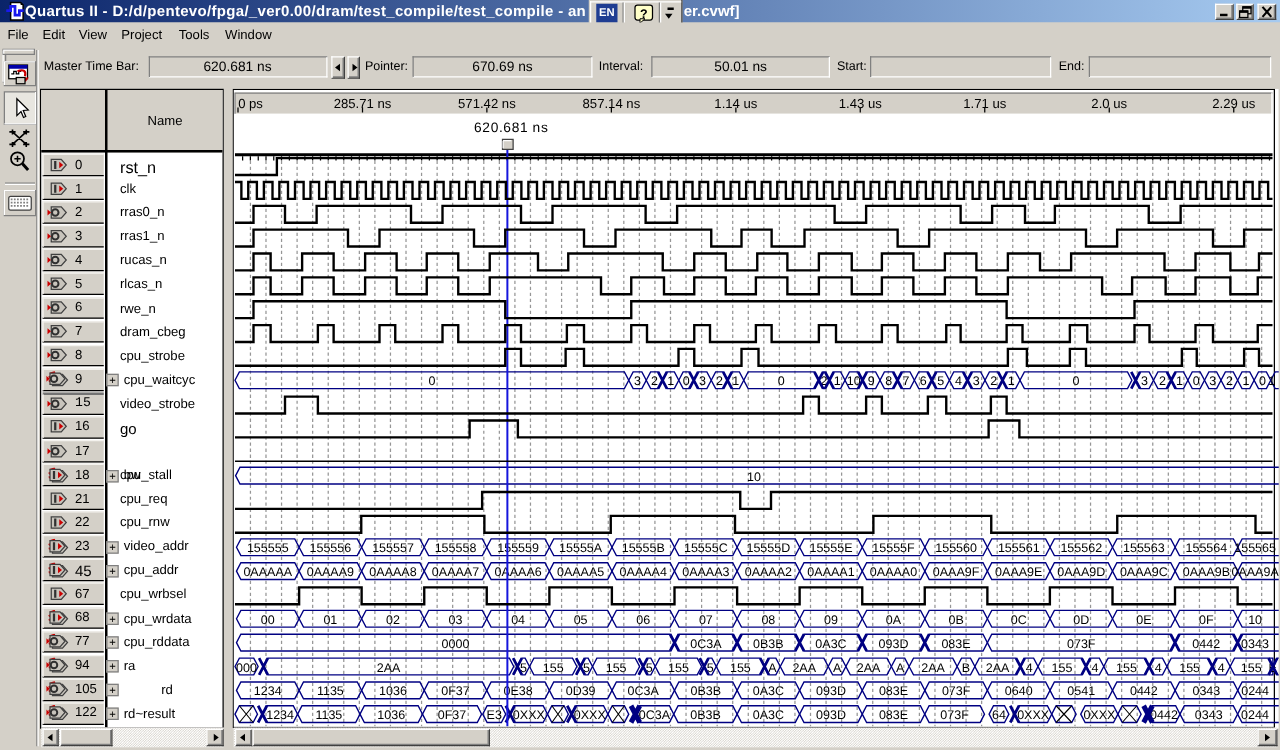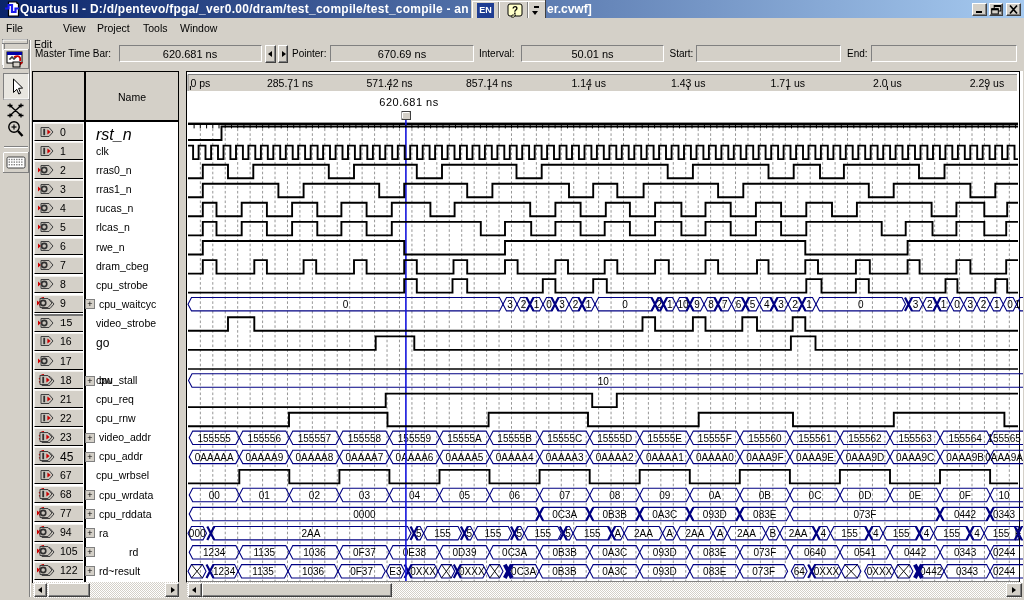--- a/index.html
+++ b/index.html
@@ -42,21 +42,21 @@
 <text x="8" y="11" font-size="10" font-weight="bold" text-anchor="middle" fill="#000">?</text>
 </svg>
 <div style="position:absolute;left:56px;top:2px;width:1px;height:17px;background:#808080;"></div>
 <div style="position:absolute;left:57px;top:2px;width:1px;height:17px;background:#fff;"></div>
 <div style="position:absolute;left:62.5px;top:5.5px;width:5.5px;height:2.5px;background:#000;"></div>
 <div style="position:absolute;left:61px;top:11px;width:0;height:0;border-left:3.5px solid transparent;border-right:3.5px solid transparent;border-top:4.5px solid #000;"></div>
 </div>
 
 <div style="position:absolute;left:0;top:18px;width:1024px;height:20px;background:#d4d0c8;"></div>
 <div style="position:absolute;left:6px;top:22px;font-size:10.5px;">File</div>
-<div style="position:absolute;left:34px;top:22px;font-size:10.5px;margin-top:16px;">Edit</div>
+<div style="position:absolute;left:34px;top:22px;font-size:10.5px;">Edit</div>
 <div style="position:absolute;left:63px;top:22px;font-size:10.5px;">View</div>
 <div style="position:absolute;left:97px;top:22px;font-size:10.5px;">Project</div>
 <div style="position:absolute;left:143px;top:22px;font-size:10.5px;">Tools</div>
 <div style="position:absolute;left:180px;top:22px;font-size:10.5px;">Window</div>
 
 <div style="position:absolute;left:2px;top:41px;width:3px;height:25px;background:#d4d0c8;border:1px solid #808080;border-top-color:#fff;border-left-color:#fff;"></div>
     <div style="position:absolute;left:35px;top:48px;font-size:10px;">Master Time Bar:</div>
     <div style="position:absolute;left:118.5px;top:45px;width:143px;height:17px;background:#d4d0c8;border:1px solid #808080;border-bottom-color:#fff;border-right-color:#fff;font-size:11px;text-align:center;line-height:16px;">620.681 ns</div>
     <div style="position:absolute;left:265px;top:45px;width:10.5px;height:18px;background:#d4d0c8;border:1px solid #404040;border-top-color:#fff;border-left-color:#fff;box-shadow:inset -1px -1px 0 #808080;">
       <div style="position:absolute;left:2px;top:4.5px;width:0;height:0;border-top:3.5px solid transparent;border-bottom:3.5px solid transparent;border-right:4px solid #000;"></div>
@@ -123,21 +123,21 @@
 <div style="position:absolute;left:84px;top:72px;width:1.5px;height:510px;background:#000;"></div>
 <div style="position:absolute;left:118px;top:91px;font-size:10.5px;">Name</div>
 <div style="position:absolute;left:33.5px;top:123.0px;width:49.5px;height:17.9px;background:#d4d0c8;border-top:1px solid #f4f2ee;border-left:1px solid #f4f2ee;border-bottom:1px solid #000;">
       <span style="position:absolute;left:2px;top:1.5px"><svg width="21" height="14" viewBox="0 0 21 14">
           <polygon points="4,1.5 12,1.5 16,6 12,10.5 4,10.5" fill="#c8c4bc" stroke="#404040" stroke-width="1"></polygon>
           <rect x="6.3" y="2.8" width="1.8" height="6.4" fill="#303030"></rect>
           <polygon points="10.4,3.4 13.6,6.0 10.4,8.6" fill="#cc0000"></polygon>
         </svg></span>
       <span style="position:absolute;left:25.5px;top:1.5px;font-size:10.5px">0</span>
     </div>
-<div style="position:absolute;left:96px;top:126.0px;font-size:16px;white-space:nowrap;font-style:italic;">rst_n</div>
+<div style="position:absolute;left:96px;top:126.0px;font-size:13px;white-space:nowrap;">rst_n</div>
 <div style="position:absolute;left:33.5px;top:142.1px;width:49.5px;height:17.9px;background:#d4d0c8;border-top:1px solid #f4f2ee;border-left:1px solid #f4f2ee;border-bottom:1px solid #000;">
       <span style="position:absolute;left:2px;top:1.5px"><svg width="21" height="14" viewBox="0 0 21 14">
           <polygon points="4,1.5 12,1.5 16,6 12,10.5 4,10.5" fill="#c8c4bc" stroke="#404040" stroke-width="1"></polygon>
           <rect x="6.3" y="2.8" width="1.8" height="6.4" fill="#303030"></rect>
           <polygon points="10.4,3.4 13.6,6.0 10.4,8.6" fill="#cc0000"></polygon>
         </svg></span>
       <span style="position:absolute;left:25.5px;top:1.5px;font-size:10.5px">1</span>
     </div>
 <div style="position:absolute;left:96px;top:145.1px;font-size:10.5px;white-space:nowrap;">clk</div>
 <div style="position:absolute;left:33.5px;top:161.2px;width:49.5px;height:17.9px;background:#d4d0c8;border-top:1px solid #f4f2ee;border-left:1px solid #f4f2ee;border-bottom:1px solid #000;">

